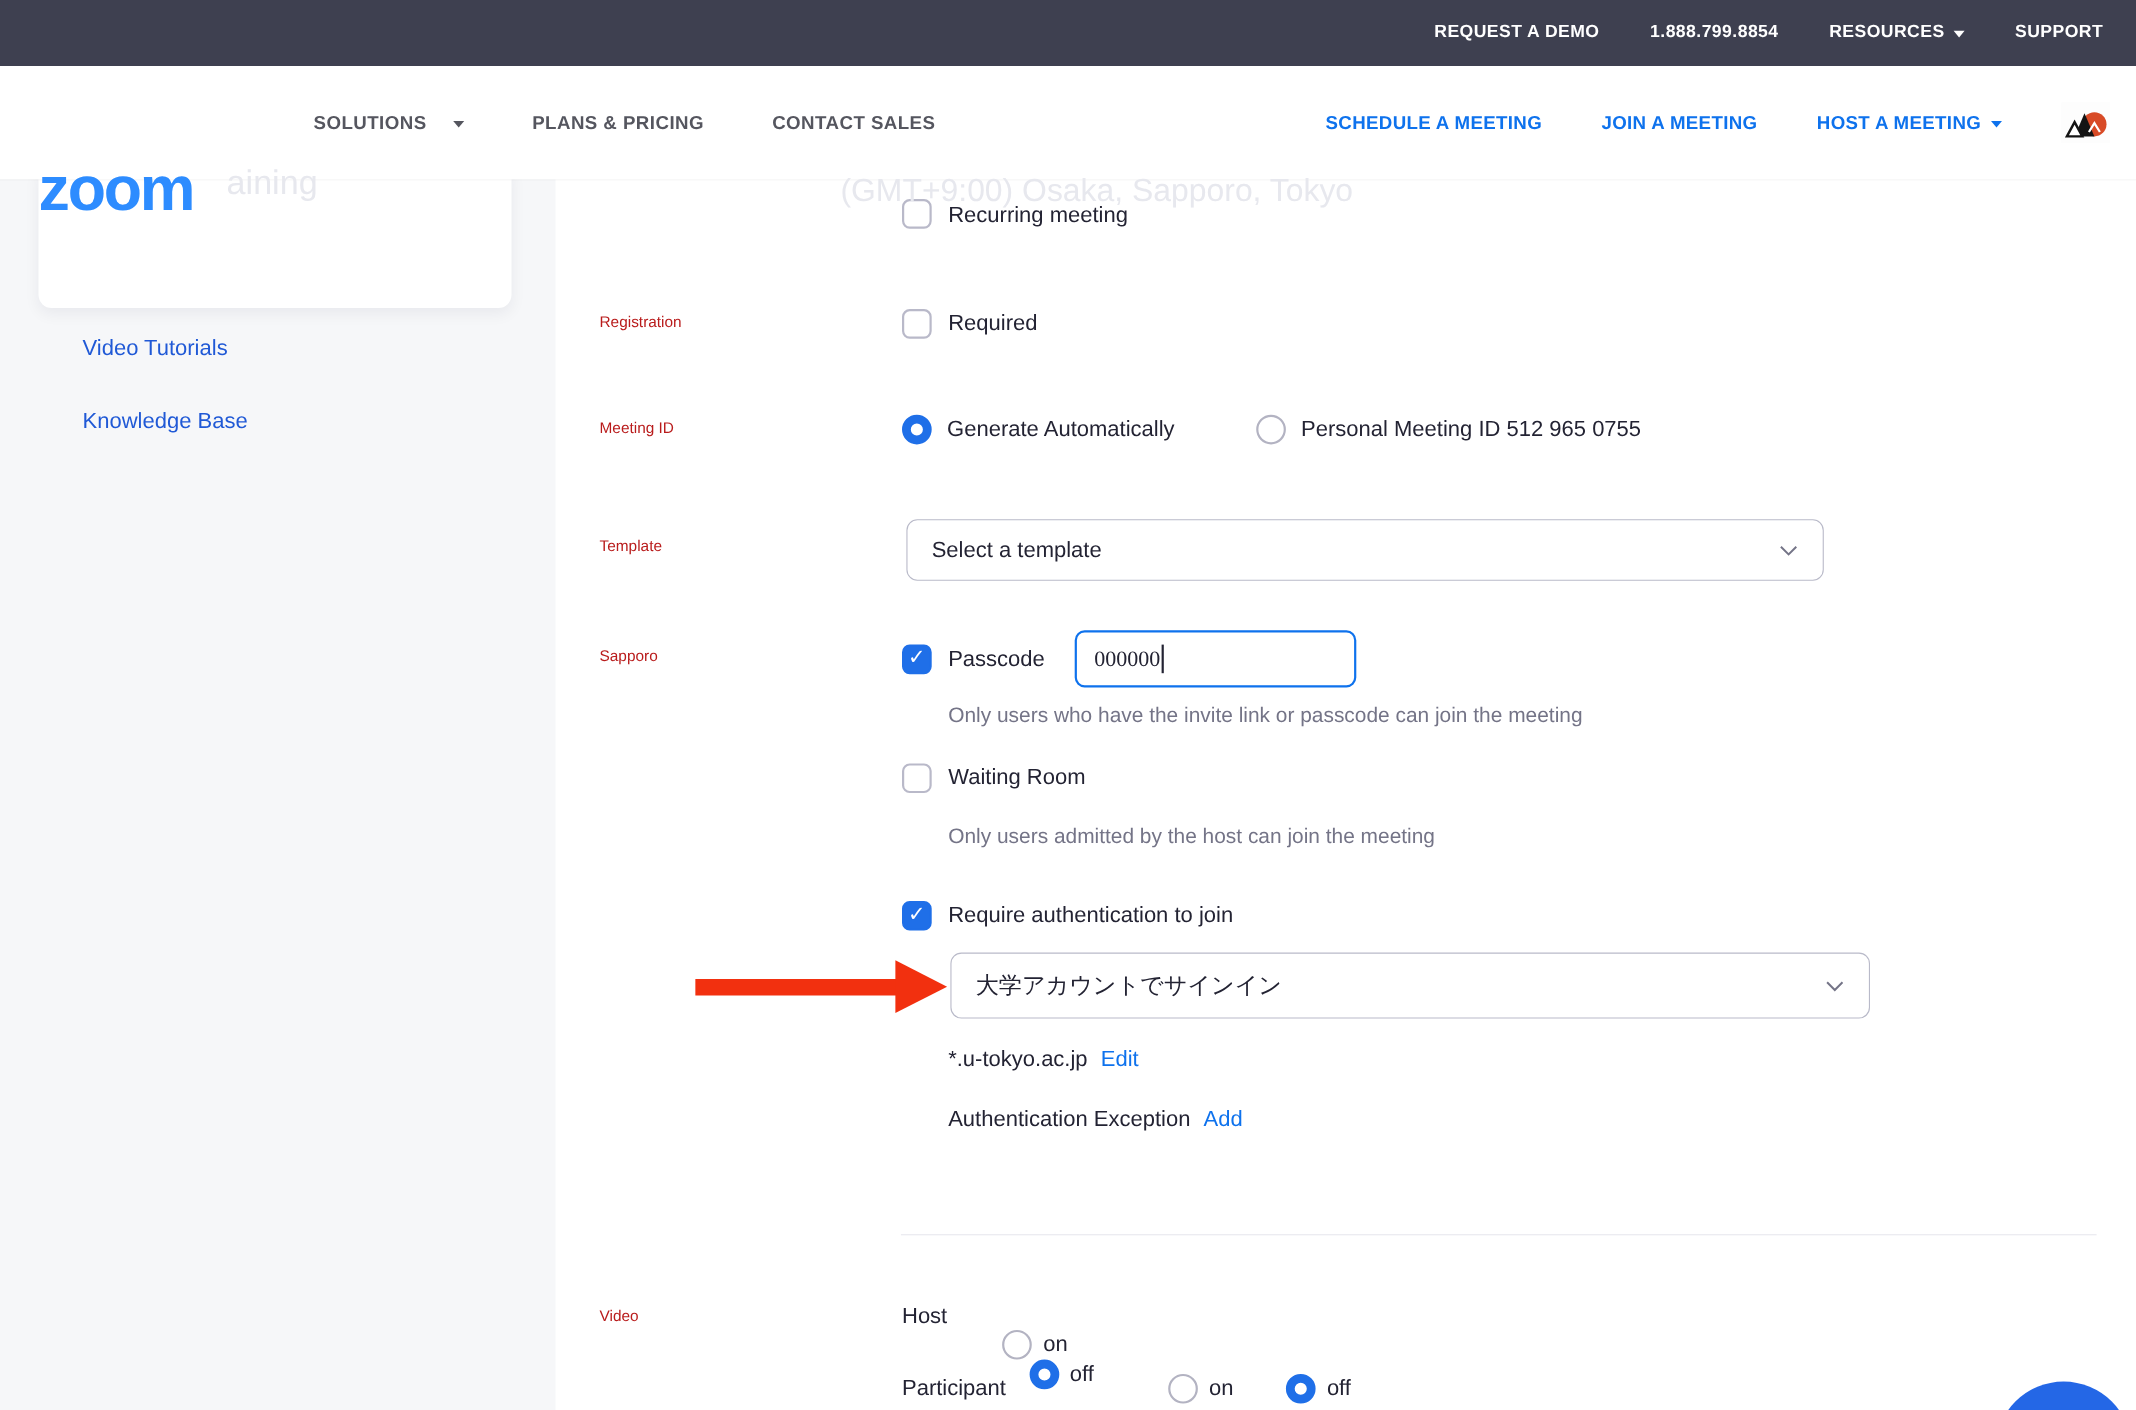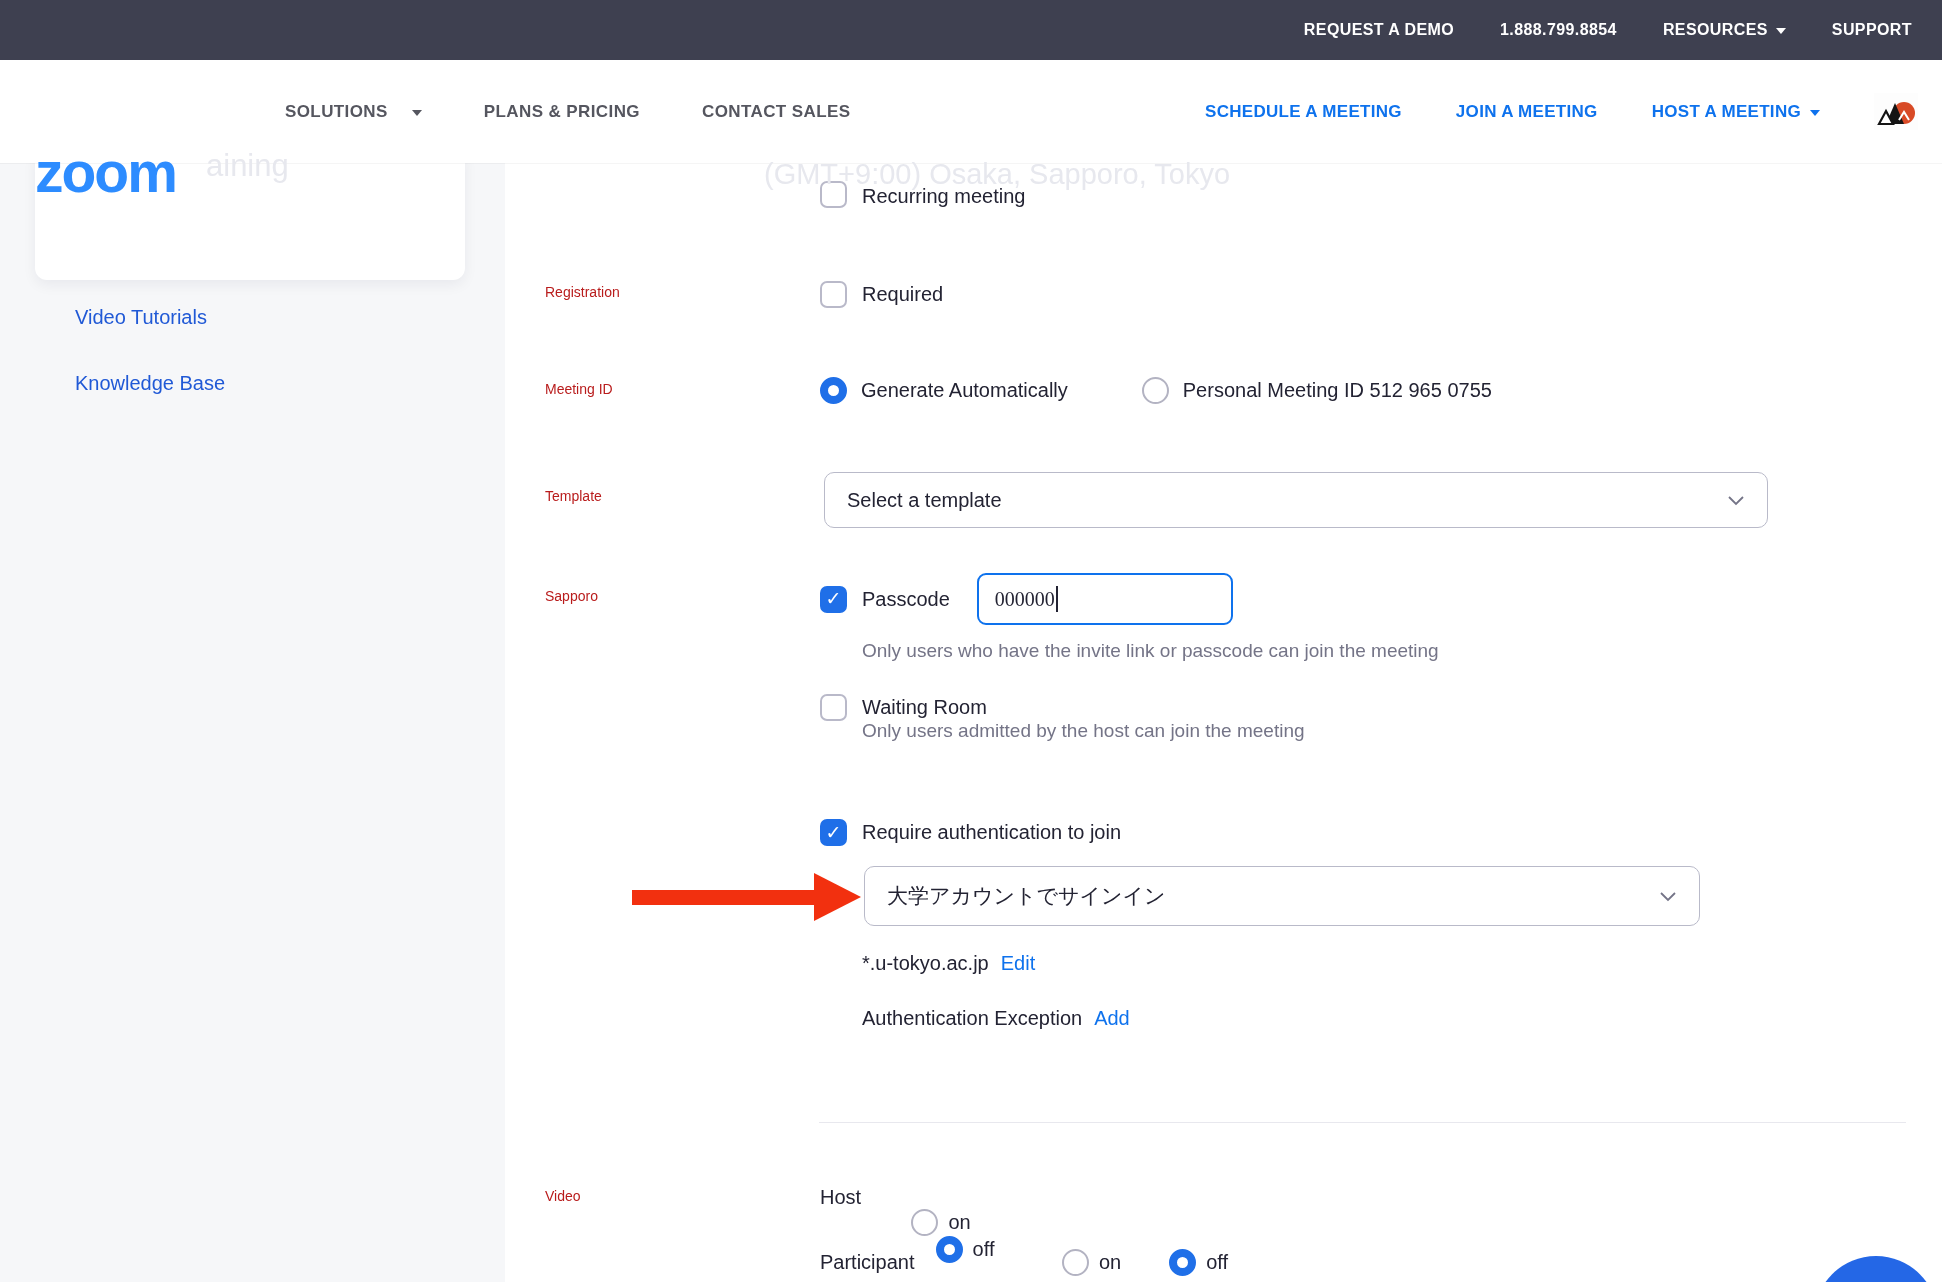--- a/index.html
+++ b/index.html
@@ -52,21 +52,21 @@
   .checkbox.checked::after { content:"✓"; position:absolute; left:50%; top:50%; transform:translate(-50%,-54%);
     color:#fff; font-size:19px; font-weight:700; }
 
   .radio { width:27px; height:27px; border-radius:50%; background:#fff; border:2px solid #b3b3c2;
     flex:0 0 27px; cursor:pointer; }
   .radio.selected { border:8px solid #1f6fe8; }
 
   .select { position:absolute; height:56px; border:1.5px solid #b9bac9; border-radius:10px; background:#fff;
     display:flex; align-items:center; justify-content:space-between; padding:0 22px; cursor:pointer; z-index:3; }
   .select .sel-text { font-size:20px; color:#232333; }
-  .select-template { left:824px; top:472px; width:944px; }
+  .select-template { left:824px; top:472px; width:834px; }
   .select-auth { left:864px; top:866px; width:836px; height:60px; }
   .select-auth .sel-text { font-size:21px; }
 
   .pass-input { display:flex; align-items:center; width:256px; height:52px; border:2.5px solid #0e72ed;
     border-radius:9px; background:#fff; padding:0 16px; cursor:text; }
   .pass-input .val { font-size:20px; color:#232333;font-family:Liberation Serif, serif; }
   .pass-caret { width:2px; height:26px; background:#232333; margin-left:1px; }
 
   .link { color:#0e72ed; text-decoration:none; font-size:20px; cursor:pointer; }
 
@@ -167,21 +167,21 @@
       <span class="val">000000</span>
       <span class="pass-caret"></span>
     </span>
   </div>
   <div class="help" style="top:640px;">Only users who have the invite link or passcode can join the meeting</div>
 
   <div class="row" style="left:820px; top:694px; gap:15px;">
     <span class="checkbox"></span>
     <span class="txt">Waiting Room</span>
   </div>
-  <div class="help" style="top:720px;">Only users admitted by the host can join the meeting</div>
+  <div class="help" style="top:750px;">Only users admitted by the host can join the meeting</div>
 
   <div class="row" style="left:820px; top:819px; gap:15px;">
     <span class="checkbox checked"></span>
     <span class="txt">Require authentication to join</span>
   </div>
 
   <svg class="arrow-svg" width="230" height="50" viewBox="0 0 230 50">
     <rect x="0" y="18" width="184" height="15" fill="#f2300f"></rect>
     <polygon points="182,1 182,49 229,25" fill="#f2300f"></polygon>
   </svg>

